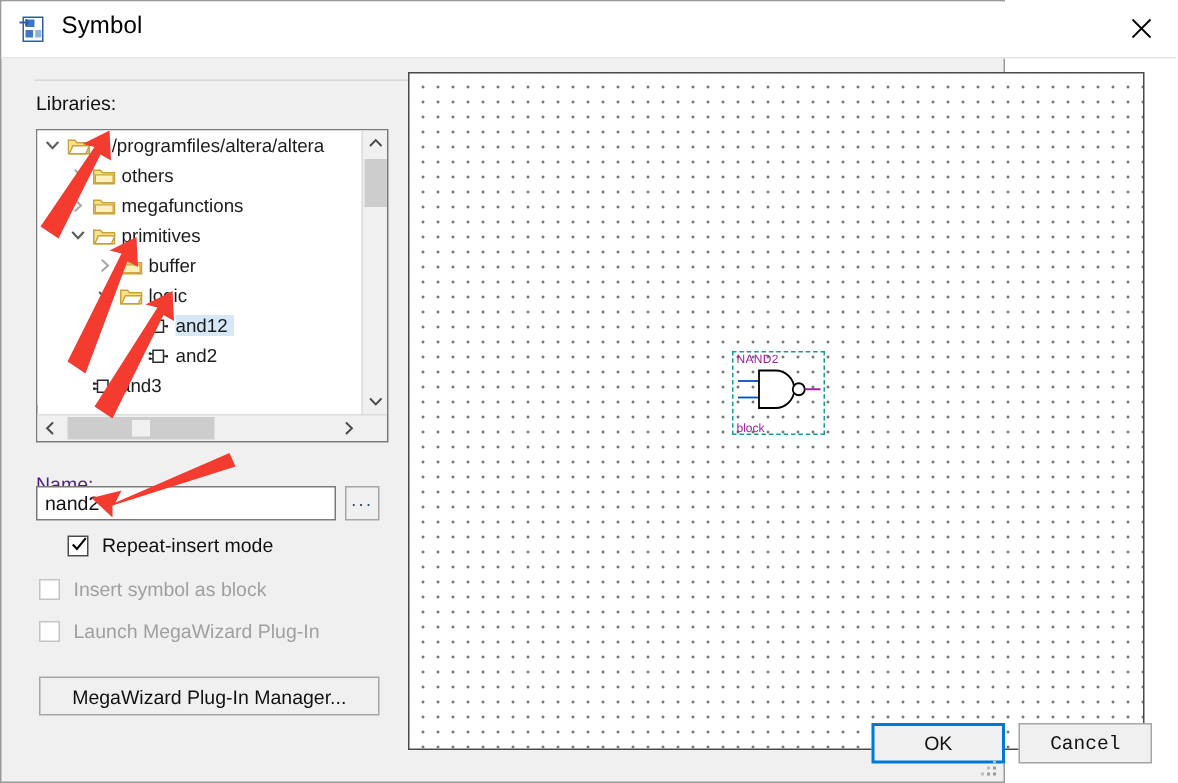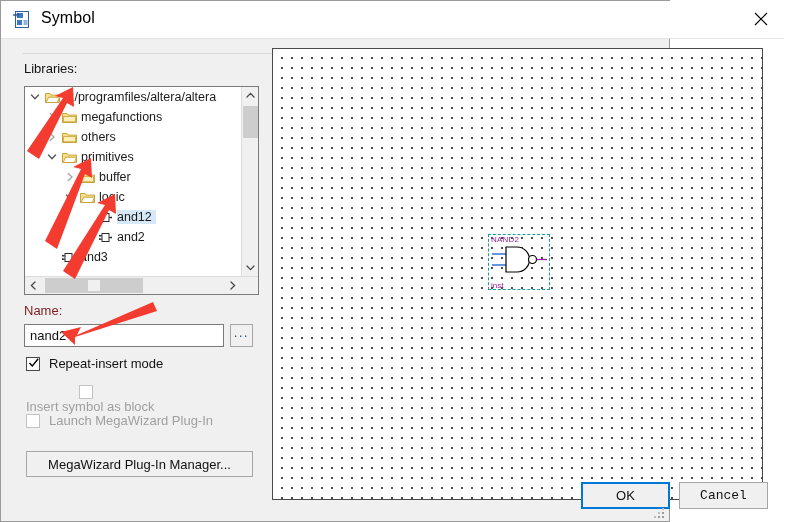--- a/index.html
+++ b/index.html
@@ -138,22 +138,22 @@
     cursor: pointer;
   }
   .th-thumb .grip {
     position: absolute; left: 43px; top: 2px;
     width: 12px; height: 11px;
     background: #f0f0f0;
   }
 
   
   .lbl-name {
-    position: absolute; left: 23px; top: 302px;
-    font-size: 13px; color: #7f1d1d; text-align: center;
+    position: absolute; left: 23px; top: 314px;
+    font-size: 13px; color: #4c1d95; text-align: center;
   }
   .name-input {
     position: absolute; left: 23px; top: 323px;
     width: 200px; height: 23px;
     border: 1px solid #7a7a7a;
     background: #ffffff;
     box-sizing: border-box;
     font-family: "Liberation Sans", sans-serif;
     font-size: 13px;
     color: #111;
@@ -186,23 +186,23 @@
     box-sizing: border-box;
     margin-right: 9px;
     position: relative;
     flex: 0 0 14px;
   }
   .cbrow.dis .box { border-color: #c4c4c4; }
   .cbrow .box .tick {
     position: absolute; left: 1px; top: -1px;
   }
   .cbrow.dis { color: #a0a0a0; }
-  .cbrow.en { color: #111; }
+  .cbrow.en { color: #111; margin-left: 19px; }
   #cb-repeat { top: 355px; }
-  #cb-block  { top: 384px; flex-direction: column; }
+  #cb-block  { top: 384px; }
   #cb-wizard { top: 412px; align-items: flex-end; }
 
   .mw-btn {
     position: absolute; left: 25px; top: 434px;
     width: 227px; height: 26px;
     border: 1px solid #a6a6a6;
     background: #f0f0f0;
     box-sizing: border-box;
     font-family: "Liberation Sans", sans-serif;
     font-size: 13px; color: #111;
@@ -345,36 +345,36 @@
           <svg width="10" height="10" viewBox="0 0 10 10">
               <path d="M3.2 1.5 L7 5 L3.2 8.5" stroke="#a8a8a8" stroke-width="1.4" fill="none" stroke-linecap="round"></path>
             </svg>
         </span>
         <span class="ticon">
           <svg width="15" height="13" viewBox="0 0 15 13">
             <path d="M0.5 2.5 h4.5 l1.3 1.6 h8.2 v7.4 h-14 z" fill="#fbe08a" stroke="#c8a33c" stroke-width="1"></path>
             <rect x="1.6" y="5.6" width="11.8" height="5.2" fill="#fdf0b8" stroke="#c8a33c" stroke-width="0.8"></rect>
           </svg>
         </span>
-        <span class="tlabel">megafunctions</span>
+        <span class="tlabel">others</span>
       </div>
 
       <div class="tnode" style="padding-left:19px">
         <span class="twist">
           <svg width="10" height="10" viewBox="0 0 10 10">
               <path d="M3.2 1.5 L7 5 L3.2 8.5" stroke="#a8a8a8" stroke-width="1.4" fill="none" stroke-linecap="round"></path>
             </svg>
         </span>
         <span class="ticon">
           <svg width="15" height="13" viewBox="0 0 15 13">
             <path d="M0.5 2.5 h4.5 l1.3 1.6 h8.2 v7.4 h-14 z" fill="#fbe08a" stroke="#c8a33c" stroke-width="1"></path>
             <rect x="1.6" y="5.6" width="11.8" height="5.2" fill="#fdf0b8" stroke="#c8a33c" stroke-width="0.8"></rect>
           </svg>
         </span>
-        <span class="tlabel">others</span>
+        <span class="tlabel">megafunctions</span>
       </div>
 
       <div class="tnode" style="padding-left:19px">
         <span class="twist">
           <svg width="10" height="10" viewBox="0 0 10 10">
               <path d="M1.5 3 L5 6.8 L8.5 3" stroke="#5a5a5a" stroke-width="1.4" fill="none" stroke-linecap="round"></path>
             </svg>
         </span>
         <span class="ticon">
           <svg width="15" height="13" viewBox="0 0 15 13">
@@ -514,21 +514,21 @@
   </div>
 
   <button class="mw-btn">MegaWizard Plug-In Manager...</button>
 
   <div class="canvas-frame">
     <div class="dots"></div>
 
     <div class="symbol">
       <div class="sym-sel"></div>
       <div class="sym-name">NAND2</div>
-      <div class="sym-inst">inst</div>
+      <div class="sym-inst">block</div>
       <svg class="sym-svg" width="62" height="56" viewBox="0 0 62 56">
 
         <path d="M4 20 H18" stroke="#0050c8" stroke-width="1.2" fill="none"></path>
         <path d="M4 31 H18" stroke="#0050c8" stroke-width="1.2" fill="none"></path>
 
         <path d="M18 13 H29 A12.5 12.5 0 0 1 29 38 H18 Z" fill="#ffffff" stroke="#000000" stroke-width="1.2"></path>
 
         <circle cx="44.5" cy="25.5" r="4" fill="#ffffff" stroke="#000000" stroke-width="1.2"></circle>
 
         <path d="M48.5 25.5 H59" stroke="#9b1fa0" stroke-width="1.3" fill="none"></path>

